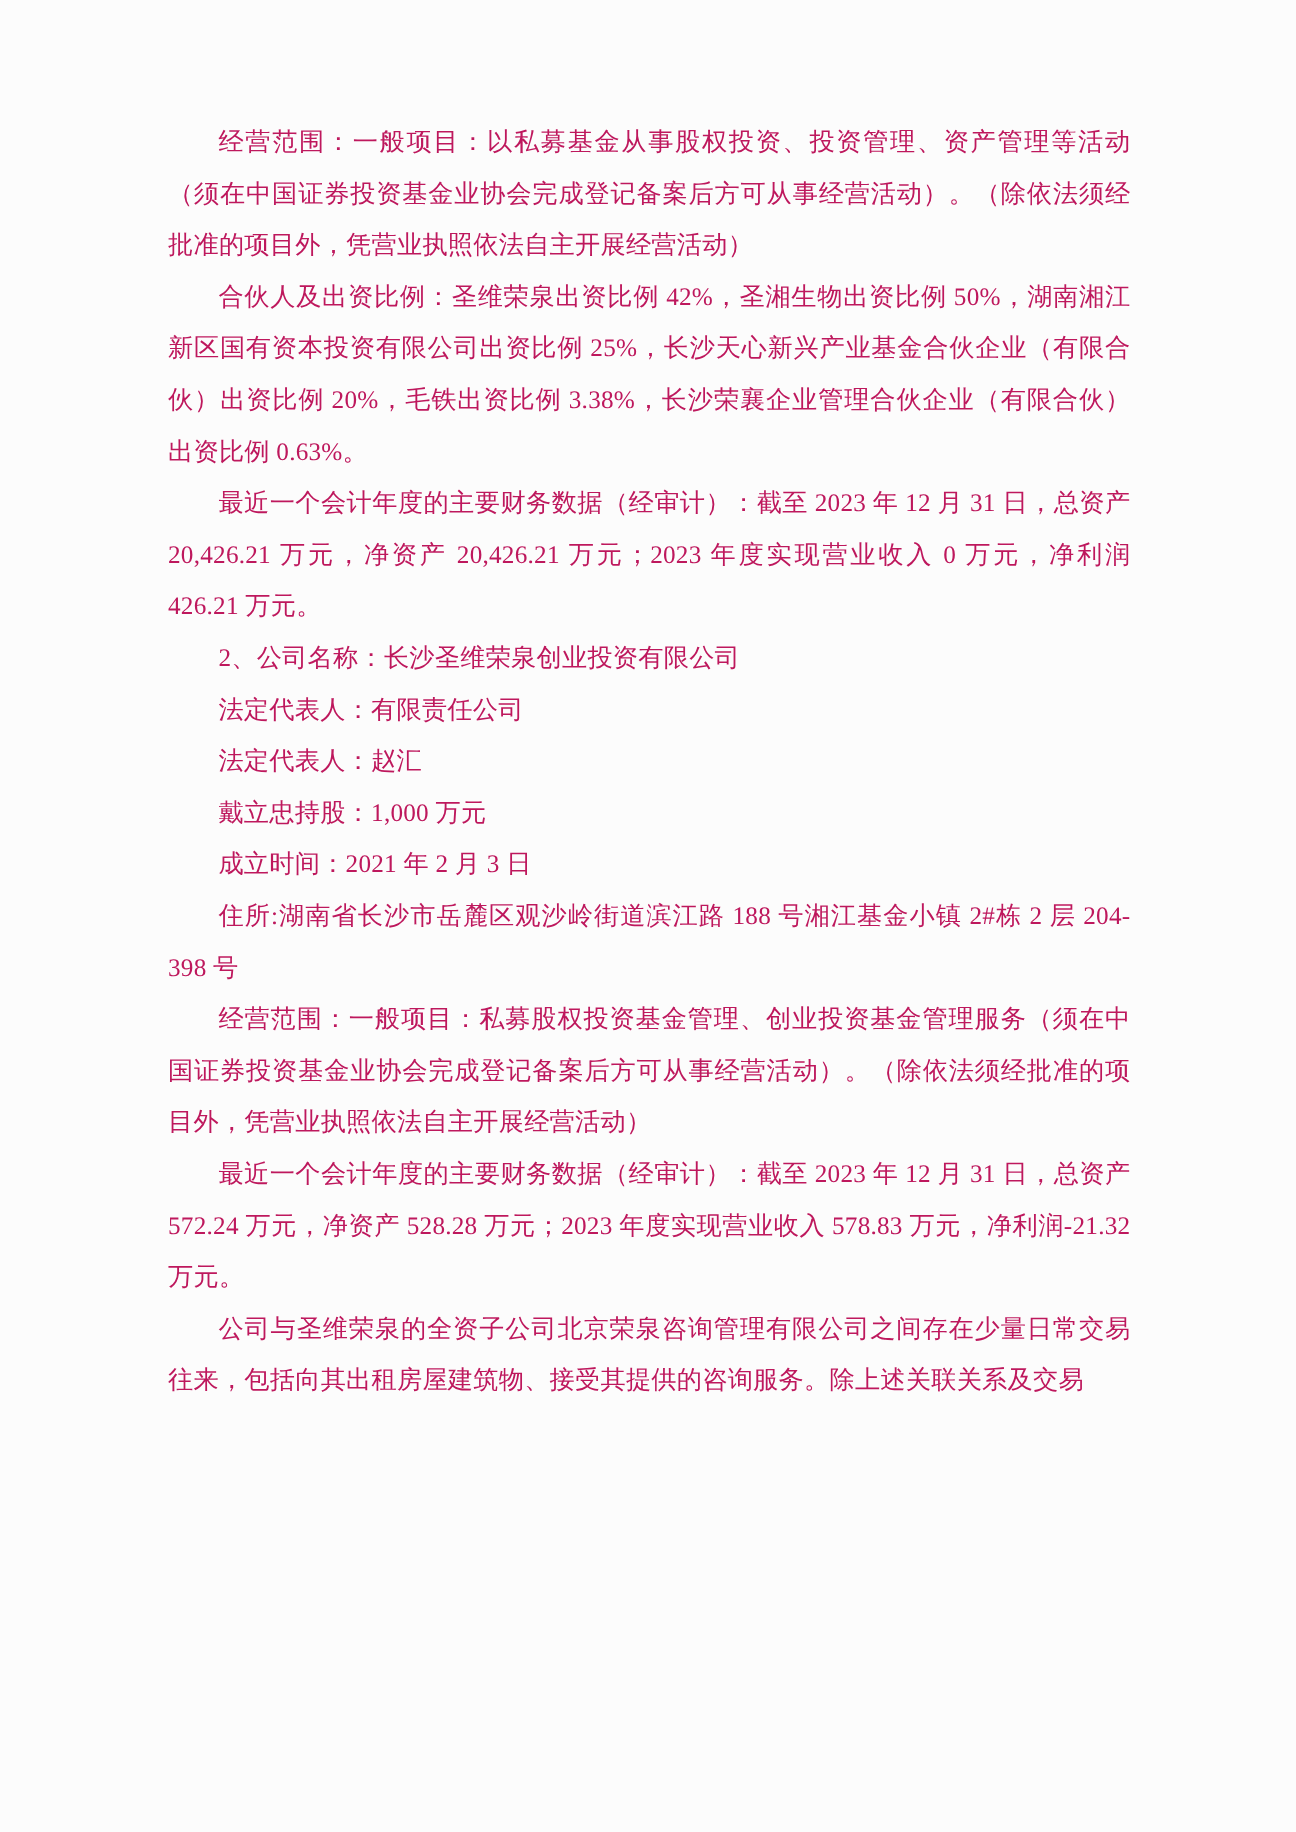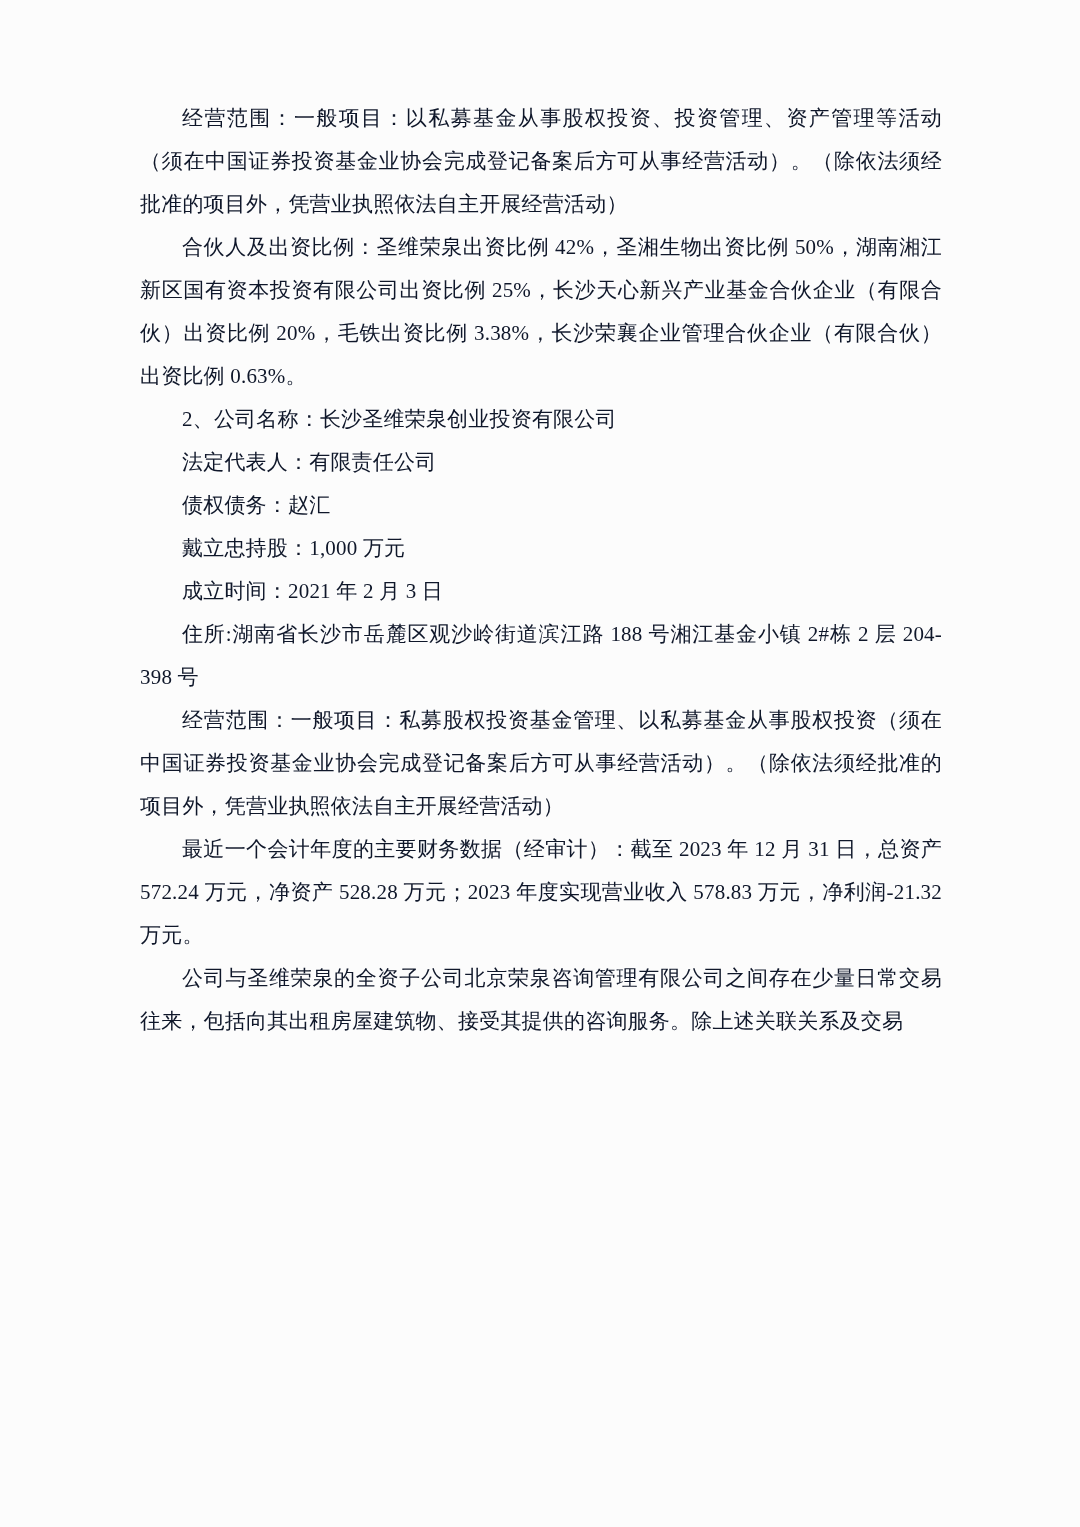--- a/index.html
+++ b/index.html
@@ -32,26 +32,27 @@
   .text-block p {
     margin: 0;
     padding: 0;
     text-indent: 42px;
   }
 </style>
 </head>
 <body>
 
 <div class="page" style="background: rgb(252, 252, 252);">
-  <div class="text-block" id="paragraph-container" style="color: #0f172a;">
+  <div class="text-block" id="paragraph-container" style="color: #be185d;">
       <p>经营范围：一般项目：以私募基金从事股权投资、投资管理、资产管理等活动（须在中国证券投资基金业协会完成登记备案后方可从事经营活动）。（除依法须经批准的项目外，凭营业执照依法自主开展经营活动）</p>
       <p>合伙人及出资比例：圣维荣泉出资比例 42%，圣湘生物出资比例 50%，湖南湘江新区国有资本投资有限公司出资比例 25%，长沙天心新兴产业基金合伙企业（有限合伙）出资比例 20%，毛铁出资比例 3.38%，长沙荣襄企业管理合伙企业（有限合伙）出资比例 0.63%。</p>
+      <p>最近一个会计年度的主要财务数据（经审计）：截至 2023 年 12 月 31 日，总资产 20,426.21 万元，净资产 20,426.21 万元；2023 年度实现营业收入 0 万元，净利润 426.21 万元。</p>
       <p>2、公司名称：长沙圣维荣泉创业投资有限公司</p>
       <p>法定代表人：有限责任公司</p>
-      <p>债权债务：赵汇</p>
+      <p>法定代表人：赵汇</p>
       <p>戴立忠持股：1,000 万元</p>
       <p>成立时间：2021 年 2 月 3 日</p>
       <p>住所:湖南省长沙市岳麓区观沙岭街道滨江路 188 号湘江基金小镇 2#栋 2 层 204-398 号</p>
-      <p>经营范围：一般项目：私募股权投资基金管理、以私募基金从事股权投资（须在中国证券投资基金业协会完成登记备案后方可从事经营活动）。（除依法须经批准的项目外，凭营业执照依法自主开展经营活动）</p>
+      <p>经营范围：一般项目：私募股权投资基金管理、创业投资基金管理服务（须在中国证券投资基金业协会完成登记备案后方可从事经营活动）。（除依法须经批准的项目外，凭营业执照依法自主开展经营活动）</p>
       <p>最近一个会计年度的主要财务数据（经审计）：截至 2023 年 12 月 31 日，总资产 572.24 万元，净资产 528.28 万元；2023 年度实现营业收入 578.83 万元，净利润-21.32 万元。</p>
       <p>公司与圣维荣泉的全资子公司北京荣泉咨询管理有限公司之间存在少量日常交易往来，包括向其出租房屋建筑物、接受其提供的咨询服务。除上述关联关系及交易</p>
     </div>
 </div>
 
 </body></html>

